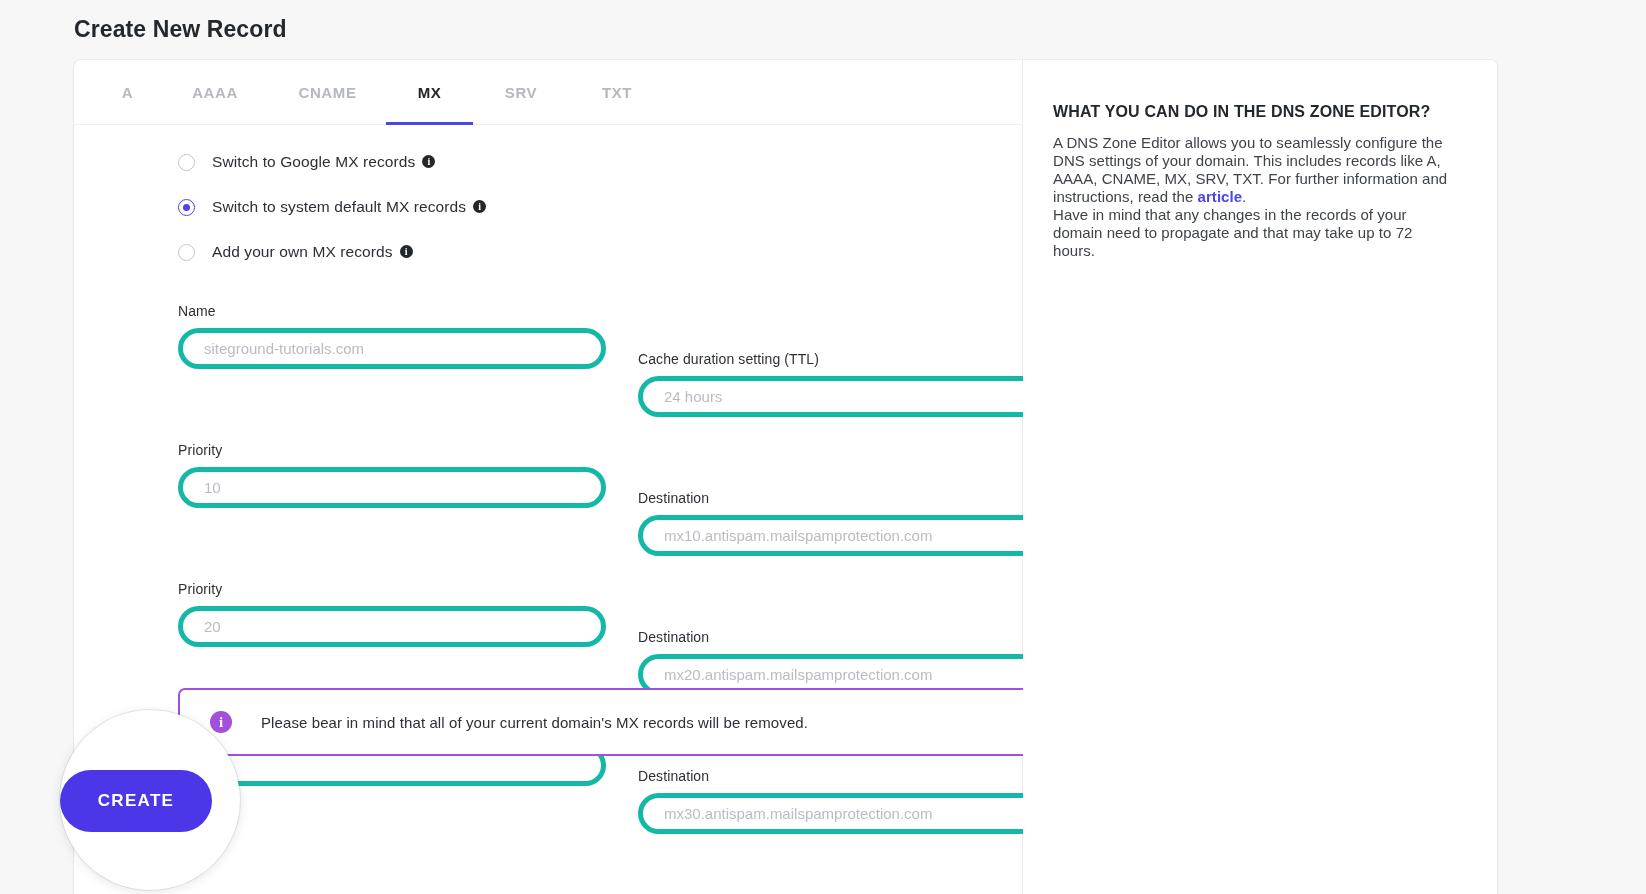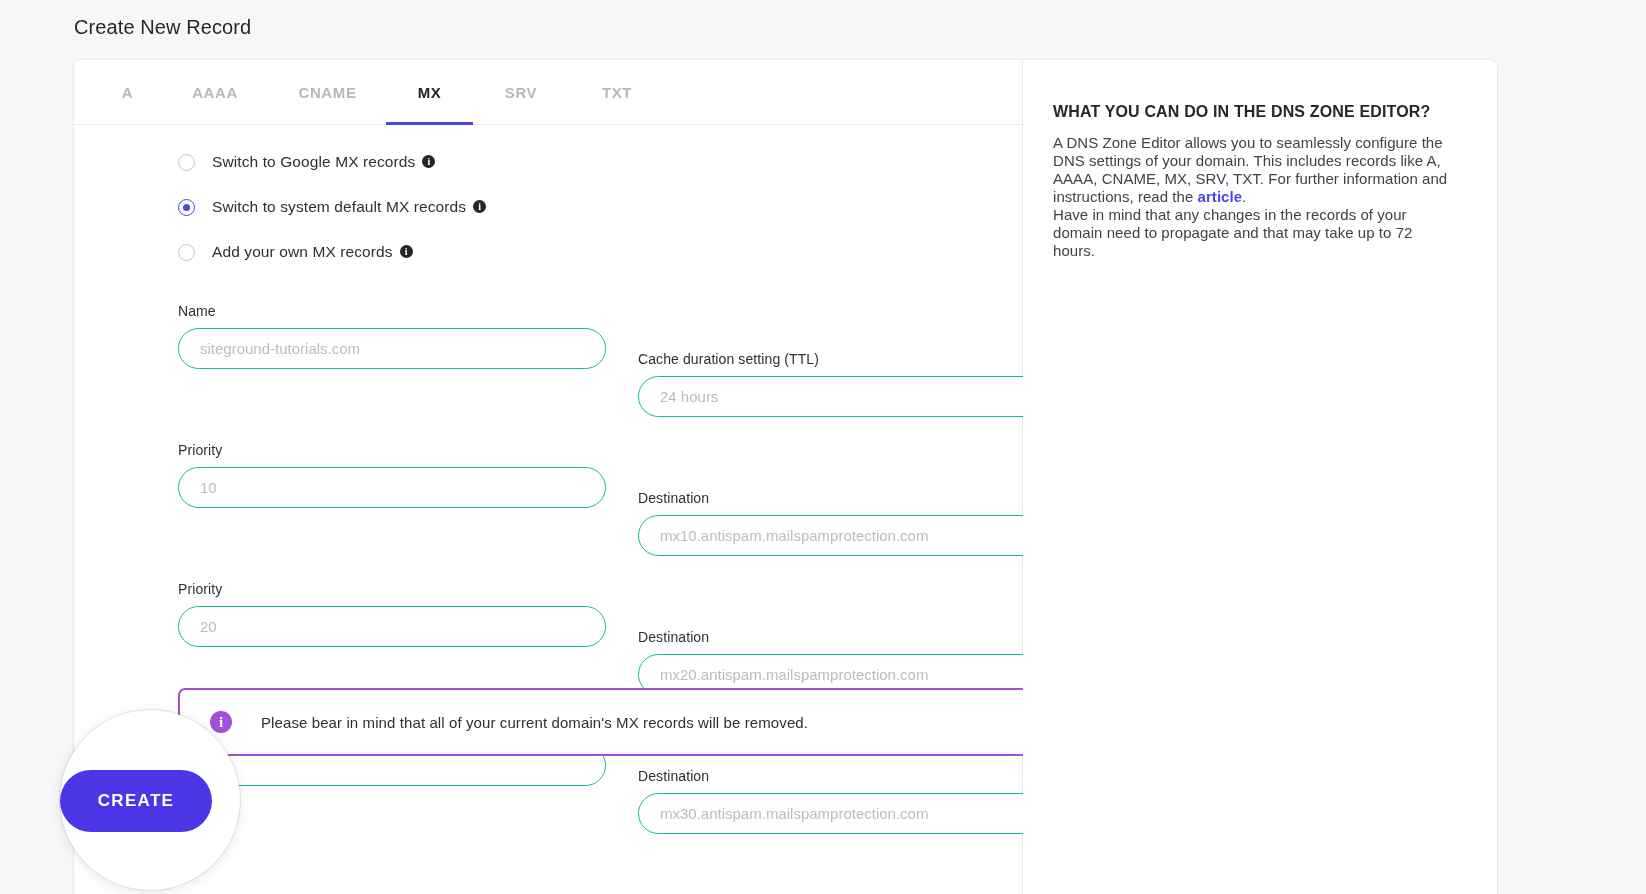--- a/index.html
+++ b/index.html
@@ -18,22 +18,22 @@
     width: 1646px;
     height: 894px;
     background: #f7f7f8;
   }
 
   
   .page-title {
     position: absolute;
     left: 74px;
     top: 16px;
-    font-size: 20px;
-    font-weight: normal;
+    font-size: 23px;
+    font-weight: bold;
     color: #23282d;
     letter-spacing: 0.1px;
   }
 
   
   .card {
     position: absolute;
     left: 74px;
     top: 60px;
     width: 1423px;
@@ -173,21 +173,21 @@
 
   .field-label {
     font-size: 14px;
     color: #2c3036;
     margin-bottom: 9px;
     letter-spacing: 0.1px;
   }
   .field-input {
     width: 100%;
     height: 41px;
-    border: 1px solid #14b8a6;
+    border: 5px solid #14b8a6;
     border-radius: 21px;
     background: #fff;
     padding: 0 21px;
     font-size: 15px;
     font-family: "Liberation Sans", sans-serif;
     color: #2c3036;
     outline: none;
   }
   .field-input::placeholder { color: #b9bcc2; }
 

